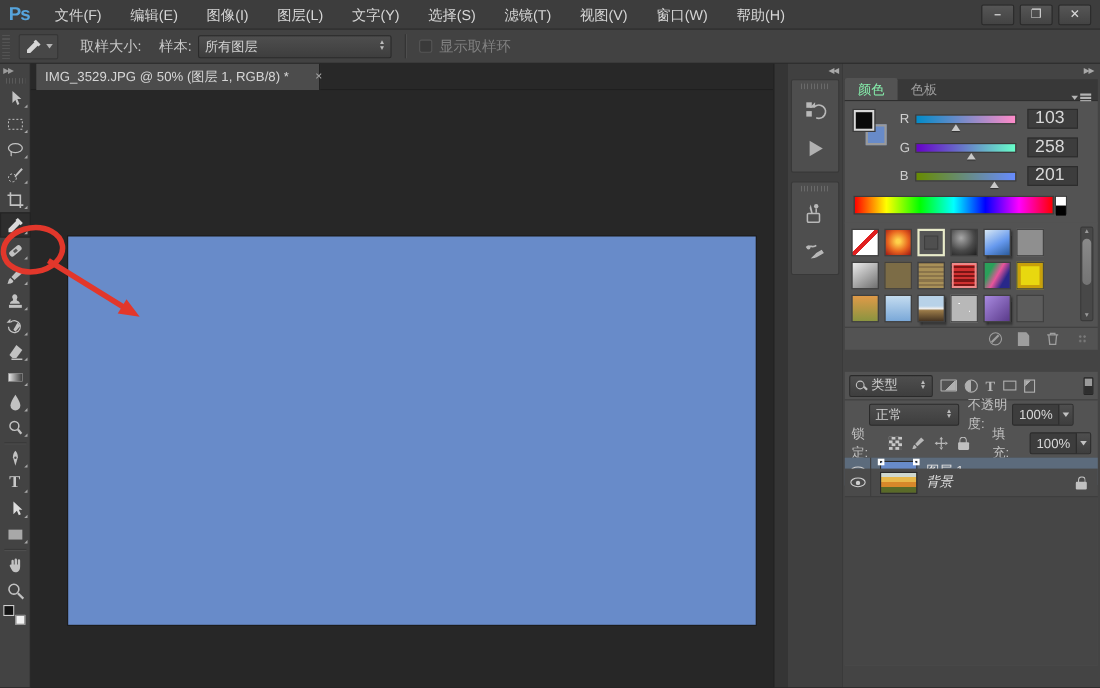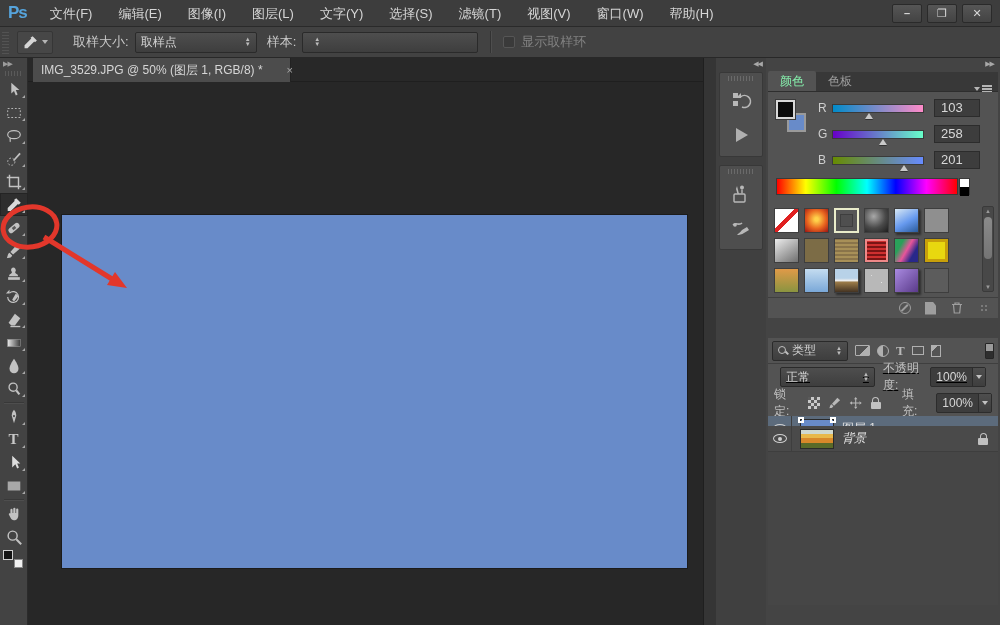--- a/index.html
+++ b/index.html
@@ -91,21 +91,21 @@
   .swatch-pair { position:absolute; left:8px; top:8px; width:34px; height:34px; }
   .swatch-pair .bg { position:absolute; left:11px; top:13px; width:19px; height:19px; background:#688bc9; border:2px solid #9a9a9a; }
   .swatch-pair .fg { position:absolute; left:0; top:0; width:19px; height:19px; background:#0a0a0a;
     border:2px solid #d8d8d8; outline:1px solid #3a3a3a; }
   .chan-row { position:absolute; left:50px; width:172px; height:20px; display:flex; align-items:center; }
   .chan-label { width:14px; color:#cfcfcf; font-size:12px; }
   .chan-track { position:relative; width:92px; height:9px; border:1px solid #3a3a3a; }
   .chan-thumb { position:absolute; top:8px; margin-left:-4px; border-left:4px solid transparent;
     border-right:4px solid transparent; border-bottom:6px solid #c9c9c9; filter:drop-shadow(0 1px 0 #333); }
   .chan-val { margin-left:10px; width:46px; height:18px; background:#3d3d3d; border:1px solid #2c2c2c;
-    color:#d8d8d8; font-size:13px; line-height:16px; padding-left:6px; }
+    color:#d8d8d8; font-size:16px; line-height:16px; padding-left:6px; }
   .track-r { background:linear-gradient(to right,#008bc9,#ff8bc9); }
   .track-g { background:linear-gradient(to right,#6700c9,#67ffc9); }
   .track-b { background:linear-gradient(to right,#678b00,#678bff); }
   .spectrum { position:absolute; left:8px; top:86px; width:182px; height:17px; border:1px solid #3a3a3a;
     background:linear-gradient(to right,#f00 0%,#ff0 16%,#0f0 33%,#0ff 50%,#00f 66%,#f0f 83%,#f00 100%); }
   .spec-end { position:absolute; left:191px; top:86px; width:11px; height:17px; border:1px solid #3a3a3a; }
   .spec-end .w { height:8px; background:#fff; } .spec-end .k { height:9px; background:#000; }
 
   
   .stylegrid { position:absolute; left:6px; top:6px; width:180px; display:grid;
@@ -151,21 +151,21 @@
   .mag::after { content:""; position:absolute; left:6.5px; top:6.5px; width:4px; height:1.5px; background:#c0c0c0; transform:rotate(45deg); }
   .ico-img { width:15px; height:11px; border:1px solid #b0b0b0; border-radius:1px;
     background:linear-gradient(135deg,transparent 55%,#b0b0b0 55%); }
   .ico-adj { width:12px; height:12px; border-radius:50%; border:1px solid #b0b0b0;
     background:linear-gradient(90deg,#b0b0b0 50%,transparent 50%); }
   .ico-T { font-size:13px; font-weight:bold; color:#b8b8b8; font-family:"Liberation Serif",serif; }
   .ico-shape { width:12px; height:9px; border:1.5px solid #b0b0b0; }
   .ico-smart { width:10px; height:12px; border:1px solid #b0b0b0;
     background:linear-gradient(315deg,transparent 70%,#b0b0b0 70%); }
   .ico-toggle { width:9px; height:16px; background:linear-gradient(#9a9a9a 50%,#2e2e2e 50%); border:1px solid #262626; border-radius:1px; margin-left:auto; }
-  .blend-row { top:26px; height:26px; padding:0 12px;text-decoration:underline; }
+  .blend-row { top:26px; height:26px; padding:0 22px; }
   .lock-row { top:52px; height:26px; padding:0 6px; gap:8px; }
   .small-label { color:#c2c2c2; font-size:12px; }
   .pct-dd { display:flex; align-items:center; height:20px; background:#3d3d3d; border:1px solid #2c2c2c;
     border-radius:2px; color:#d6d6d6; font-size:12px; }
   .pct-dd .val { padding:0 5px; }
   .pct-dd .btn { width:13px; height:100%; border-left:1px solid #2c2c2c; background:linear-gradient(#4e4e4e,#3e3e3e);
     display:flex; align-items:center; justify-content:center; }
   .pct-dd .btn::after { content:""; border-left:3px solid transparent; border-right:3px solid transparent; border-top:4px solid #c2c2c2; }
   .checker { width:12px; height:12px; background:conic-gradient(#c8c8c8 25%,#5a5a5a 25% 50%,#c8c8c8 50% 75%,#5a5a5a 75%); background-size:6px 6px; }
   .layers-list { position:absolute; left:0; top:78px; width:100%; bottom:0; background:#464646; }
@@ -220,26 +220,23 @@
 
   <div class="optionsbar">
     <div class="grip-v"></div>
     <div class="tool-preset">
       <svg width="17" height="17" viewBox="0 0 20 20">
         <path d="M12.5 2.5l5 5-2.2 2.2-.9-.9-7.9 7.9H3v-3.5l7.9-7.9-.9-.9z" fill="#d6d6d6"></path>
         </svg>
       <span style="border-left:3px solid transparent;border-right:3px solid transparent;border-top:4px solid #b5b5b5"></span>
     </div>
     <span class="ob-label">取样大小:</span>
-    <div class="dd" style="width:122px">
-      <span class="dd-text">取样点</span>
-      <span class="updown">▲<span>▼</span></span>
-    </div>
     <span class="ob-label">样本:</span>
     <div class="dd" style="width:176px">
+      <span class="dd-text">所有图层</span>
       <span class="updown">▲<span>▼</span></span>
     </div>
     <div class="ob-divider"></div>
     <div class="checkbox"></div>
     <span class="dim-label">显示取样环</span>
   </div>
 
   <div class="workspace">
 
     <div class="toolbar">

